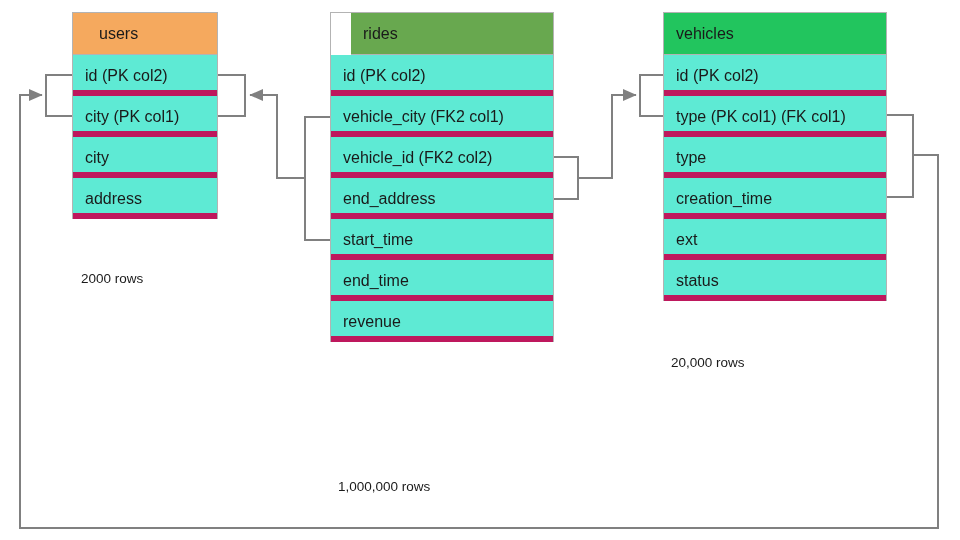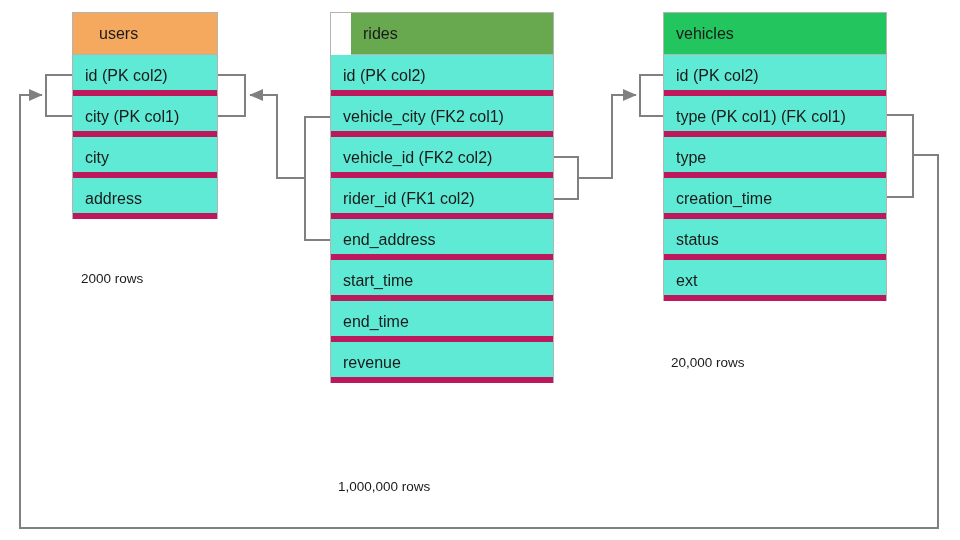--- a/index.html
+++ b/index.html
@@ -107,32 +107,31 @@
     <div class="entity-field">city</div>
     <div class="entity-field">address</div>
   </div>
   <div class="rowcount" style="left:81px; top:271px;">2000 rows</div>
 
   <div class="entity" style="left:330px; top:12px; width:224px;">
     <div class="entity-header" style="background:#68A84F;margin-left:20px;">rides</div>
     <div class="entity-field">id (PK col2)</div>
     <div class="entity-field">vehicle_city (FK2 col1)</div>
     <div class="entity-field">vehicle_id (FK2 col2)</div>
-    <div class="entity-field">rider_id (FK1 col2)</div>
     <div class="entity-field">end_address</div>
     <div class="entity-field">start_time</div>
     <div class="entity-field">end_time</div>
     <div class="entity-field">revenue</div>
   </div>
   <div class="rowcount" style="left:338px; top:479px;">1,000,000 rows</div>
 
   <div class="entity" style="left:663px; top:12px; width:224px;">
     <div class="entity-header" style="background:#22c55e;">vehicles</div>
     <div class="entity-field">id (PK col2)</div>
     <div class="entity-field">type (PK col1) (FK col1)</div>
     <div class="entity-field">type</div>
     <div class="entity-field">creation_time</div>
+    <div class="entity-field">ext</div>
     <div class="entity-field">status</div>
-    <div class="entity-field">ext</div>
   </div>
   <div class="rowcount" style="left:671px; top:355px;">20,000 rows</div>
 
 </div>
 
 </body></html>

